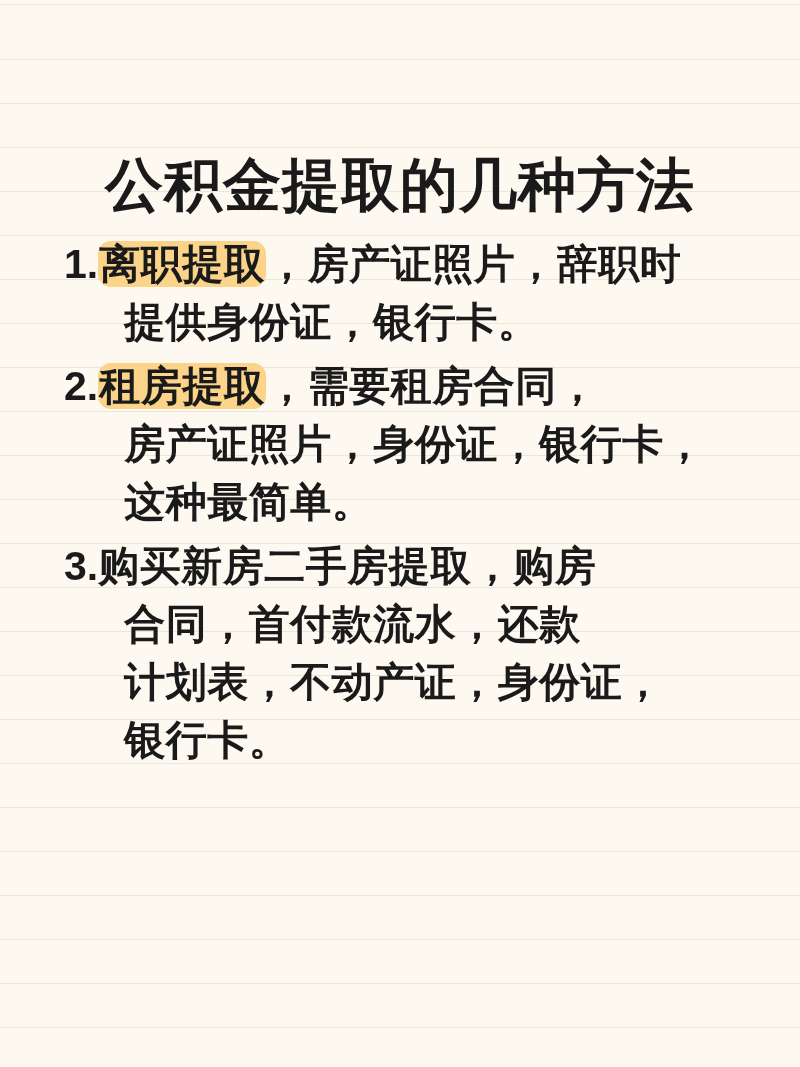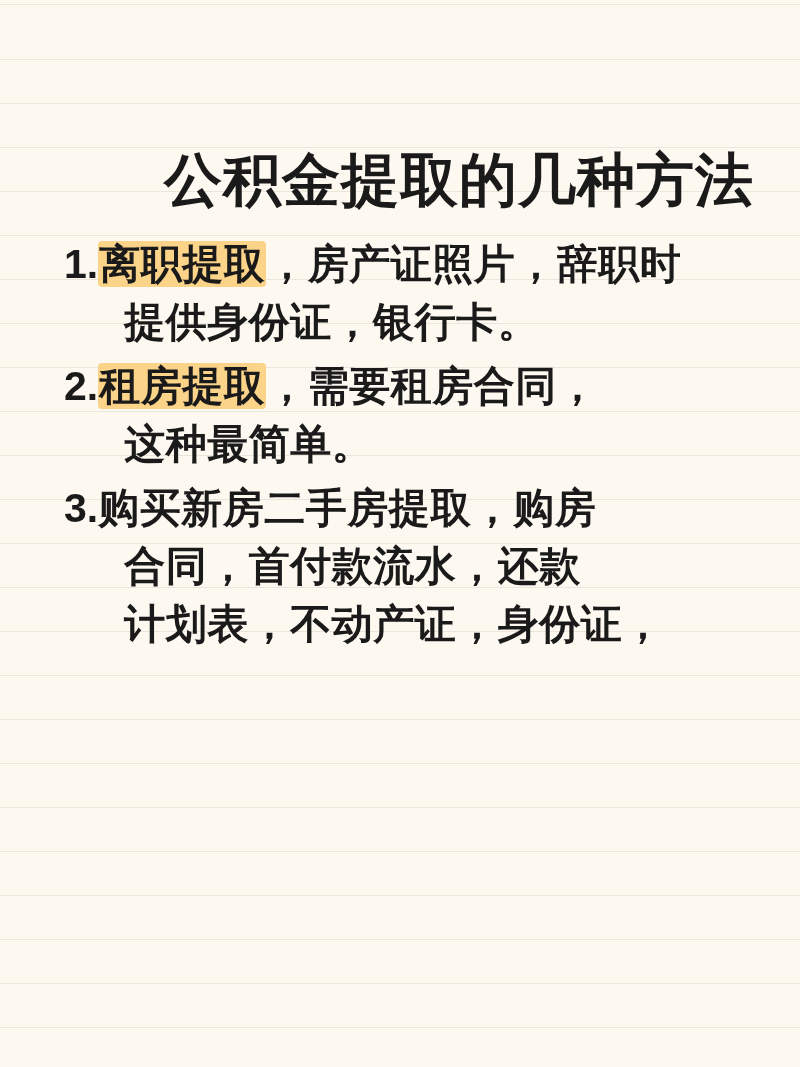--- a/index.html
+++ b/index.html
@@ -40,23 +40,22 @@
   }
 
   #title {
     margin: 0;
     padding-top: 152px;
     font-size: 58px;
     line-height: 1.15;
     font-weight: 900;
     letter-spacing: 1px;
     color: #1a1a1a;
-    text-align: right;
+    text-align: center;
     white-space: nowrap;
-    font-family: Liberation Mono, monospace;
   }
 
   ol.items {
     list-style: none;
     margin: 16px 0 0 0;
     padding: 0;
   }
 
   li.item {
     display: flex;
@@ -83,21 +82,21 @@
   }
 
   .body .ln {
     display: block;
     white-space: pre;
   }
 
   .hl {
     background: #fbd48a;
     padding: 0 1px;
-    border-radius: 4px;
+    border-radius: 13px;
   }
 
   .indent1 { padding-left: 26px; }
 </style>
 </head>
 <body>
 
 <div id="page"></div>
 
 <div id="content">
@@ -107,25 +106,27 @@
         <span class="num">1.</span>
         <span class="body">
           <span class="ln"><span class="hl">离职提取</span><span>，房产证照片，辞职时</span></span>
           <span class="ln indent1"><span>提供身份证，银行卡。</span></span>
         </span>
       </li>
       <li class="item">
         <span class="num">2.</span>
         <span class="body">
           <span class="ln"><span class="hl">租房提取</span><span>，需要租房合同，</span></span>
+          <span class="ln indent1"><span>房产证照片，身份证，银行卡，</span></span>
           <span class="ln indent1"><span>这种最简单。</span></span>
         </span>
       </li>
       <li class="item">
         <span class="num">3.</span>
         <span class="body">
           <span class="ln"><span>购买新房二手房提取，购房</span></span>
           <span class="ln indent1"><span>合同，首付款流水，还款</span></span>
           <span class="ln indent1"><span>计划表，不动产证，身份证，</span></span>
+          <span class="ln indent1"><span>银行卡。</span></span>
         </span>
       </li>
     </ol>
 </div>
 
 </body></html>

